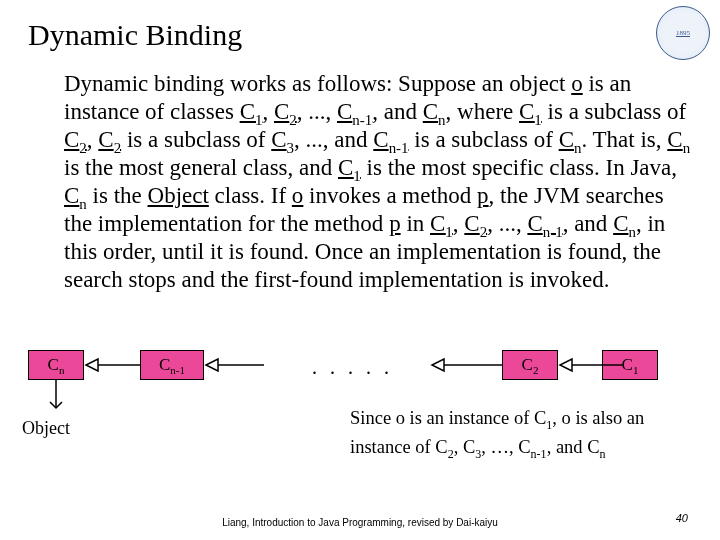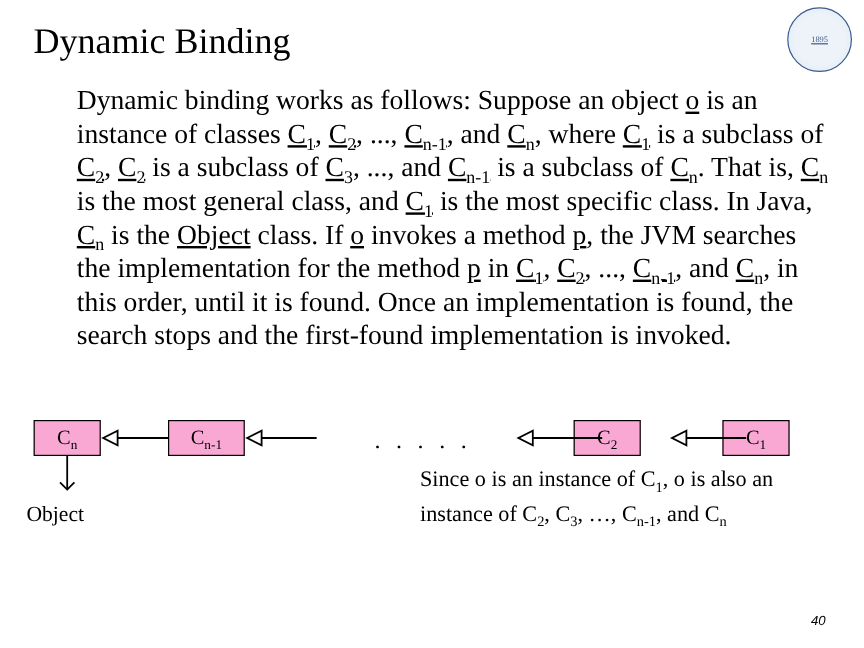--- a/index.html
+++ b/index.html
@@ -5,21 +5,21 @@
   * { margin: 0; padding: 0; box-sizing: border-box; }
   html, body { width: 720px; height: 540px; background: #fff; font-family: "Times New Roman", Times, serif; color: #000; overflow: hidden; }
   .slide { position: relative; width: 720px; height: 540px; padding: 18px 28px 0 28px; }
   .title { font-size: 30px; font-weight: 400; margin-bottom: 18px; }
   .logo { position: absolute; top: 6px; right: 10px; width: 54px; height: 54px; border: 1px solid #3a5a8a; border-radius: 50%; display:flex; align-items:center; justify-content:center; color:#3a5a8a; font-size:7px; text-align:center; line-height:1; background: radial-gradient(circle, #eef3fa 55%, #dbe6f3 100%); text-decoration: underline; }
   .body { font-size: 23px; line-height: 1.22; margin-left: 36px; }
   .u { text-decoration: underline; }
   sub { font-size: 0.65em; vertical-align: sub; line-height: 0; }
 
   .diagram { position: absolute; left: 22px; top: 340px; width: 676px; height: 120px; }
-  .box { position: absolute; border: 1.5px solid #000; font-family: "Times New Roman", serif; font-size: 17px; text-align: center; padding: 4px 0; background:#f9a8d4; }
+  .box { position: absolute; border: 1.5px solid #000; font-family: "Times New Roman", serif; font-size: 17px; text-align: center; padding: 4px 0; background:#ec4899; }
   .box sub { font-size: 0.65em; }
   .dots { position: absolute; font-size: 20px; letter-spacing: 4px; }
   .obj-label { position:absolute; font-size:18px; }
   .caption { position:absolute; font-size:18.5px; line-height:1.55; }
 
   .footer { position: absolute; bottom: 12px; left: 0; width: 720px; text-align: center; font-family: Arial, sans-serif; font-size: 10px; color:#000; }
   .pagenum { position: absolute; bottom: 16px; right: 32px; font-family: Arial, sans-serif; font-size: 11px; font-style: italic; }
 </style>
 </head>
 <body>
@@ -33,21 +33,21 @@
   <h1 class="title">Dynamic Binding</h1>
 
   <p class="body">
     <span>Dynamic binding works as follows: Suppose an object </span><span class="u">o</span><span> is an instance of classes </span><span class="u"><span>C</span><sub>1</sub></span><span>, </span><span class="u"><span>C</span><sub>2</sub></span><span>, ..., </span><span class="u"><span>C</span><sub>n-1</sub></span><span>, and </span><span class="u"><span>C</span><sub>n</sub></span><span>, where </span><span class="u"><span>C</span><sub>1</sub></span><span> is a subclass of </span><span class="u"><span>C</span><sub>2</sub></span><span>, </span><span class="u"><span>C</span><sub>2</sub></span><span> is a subclass of </span><span class="u"><span>C</span><sub>3</sub></span><span>, ..., and </span><span class="u"><span>C</span><sub>n-1</sub></span><span> is a subclass of </span><span class="u"><span>C</span><sub>n</sub></span><span>. That is, </span><span class="u"><span>C</span><sub>n</sub></span><span> is the most general class, and </span><span class="u"><span>C</span><sub>1</sub></span><span> is the most specific class. In Java, </span><span class="u"><span>C</span><sub>n</sub></span><span> is the </span><span class="u">Object</span><span> class. If </span><span class="u">o</span><span> invokes a method </span><span class="u">p</span><span>, the JVM searches the implementation for the method </span><span class="u">p</span><span> in </span><span class="u"><span>C</span><sub>1</sub></span><span>, </span><span class="u"><span>C</span><sub>2</sub></span><span>, ..., </span><span class="u"><span>C</span><sub>n-1</sub></span><span>, and </span><span class="u"><span>C</span><sub>n</sub></span><span>, in this order, until it is found. Once an implementation is found, the search stops and the first-found implementation is invoked.</span>
   </p>
 
   <div class="diagram">
 
     <div class="box" style="left:6px; top:10px; width:56px;"><span>C</span><sub>n</sub></div>
     <div class="box" style="left:118px; top:10px; width:64px;font-family:Liberation Serif, serif;"><span>C</span><sub>n-1</sub></div>
-    <div class="box" style="left:456px; top:10px; width:56px;"><span>C</span><sub>2</sub></div>
+    <div class="box" style="left:480px; top:10px; width:56px;"><span>C</span><sub>2</sub></div>
     <div class="box" style="left:580px; top:10px; width:56px;"><span>C</span><sub>1</sub></div>
 
     <svg style="position:absolute; left:62px; top:14px;" width="56" height="22">
         <line x1="14" y1="11" x2="56" y2="11" stroke="#000" stroke-width="1.5"></line>
         <polygon points="14,5 14,17 2,11" fill="#fff" stroke="#000" stroke-width="1.5"></polygon>
       </svg>
     <svg style="position:absolute; left:182px; top:14px;" width="60" height="22">
         <line x1="14" y1="11" x2="60" y2="11" stroke="#000" stroke-width="1.5"></line>
         <polygon points="14,5 14,17 2,11" fill="#fff" stroke="#000" stroke-width="1.5"></polygon>
       </svg>
@@ -61,21 +61,22 @@
       </svg>
 
     <div class="dots" style="left:290px; top:16px;">. . . . .</div>
 
     <svg style="position:absolute; left:26px; top:40px;" width="16" height="36">
         <line x1="8" y1="0" x2="8" y2="28" stroke="#000" stroke-width="1.5"></line>
         <polyline points="2,22 8,28 14,22" fill="none" stroke="#000" stroke-width="1.5"></polyline>
       </svg>
     <div class="obj-label" style="left:0px; top:78px;">Object</div>
 
-    <div class="caption" style="left:328px; top:46px; width:350px;">
+    <div class="caption" style="left:328px; top:64px; width:350px;">
       <span>Since o is an instance of C</span><sub>1</sub><span>, o is also an</span><br>
       <span>instance of C</span><sub>2</sub><span>, C</span><sub>3</sub><span>, …, C</span><sub>n-1</sub><span>, and C</span><sub>n</sub>
     </div>
   </div>
 
+  <div class="footer">Liang, Introduction to Java Programming, revised by Dai-kaiyu</div>
   <div class="pagenum">40</div>
 
 </div>
 
 </body></html>

